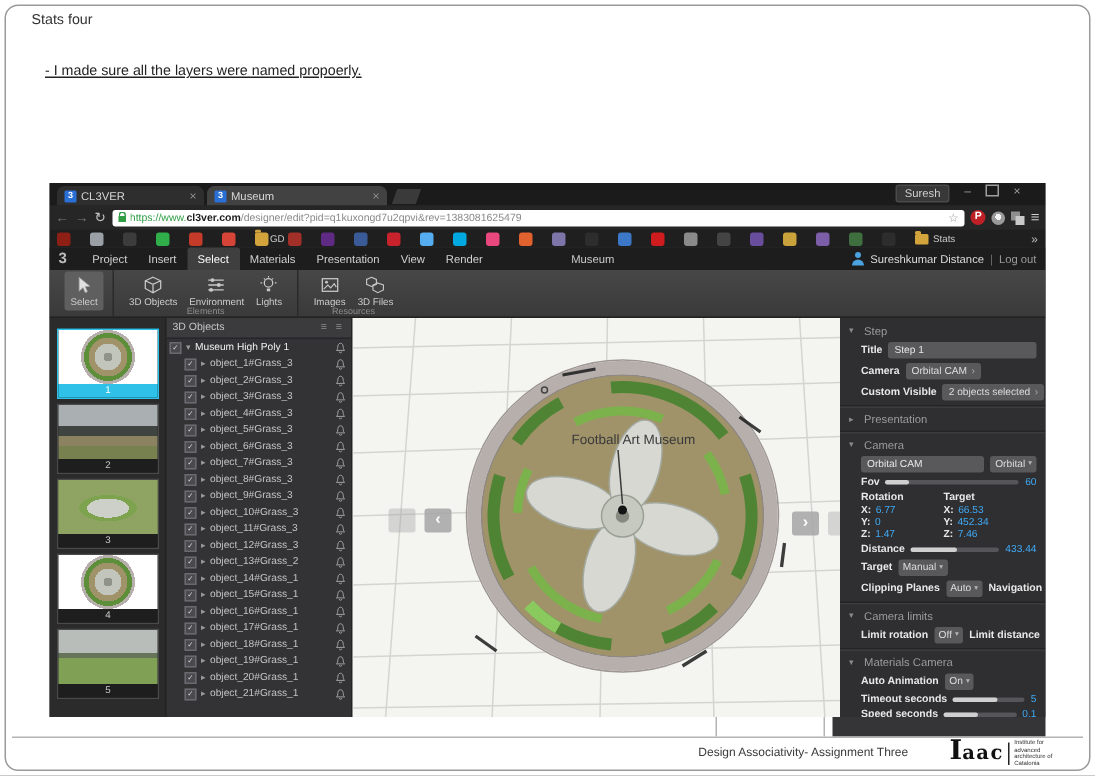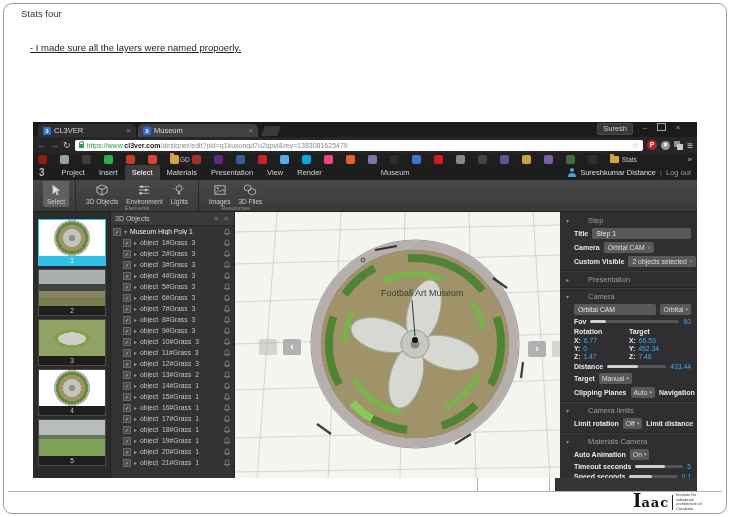--- a/index.html
+++ b/index.html
@@ -104,21 +104,21 @@
   .t-bell{flex:0 0 auto;}
   .tree-row.indent{padding-left:12px;}
 
   
   .viewport{position:relative;width:325px;height:267px;background:#f4f4f1;overflow:hidden;flex:0 0 auto;}
   .navbtn{position:absolute;width:18px;height:16px;background:#a6a6a6;color:#fff;border-radius:2px;font-size:11px;font-weight:bold;text-align:center;line-height:15px;opacity:.85;}
   .navbtn.ghost{opacity:.4;}
 
   
   .inspector{width:137px;background:#2f2f31;padding:3px 6px 0 6px;box-sizing:border-box;overflow:hidden;font-size:7px;flex:0 0 auto;}
-  .sec-head{display:flex;align-items:center;gap:19px;color:#9c9c9c;font-size:7.5px;height:11px;}
+  .sec-head{display:flex;align-items:center;gap:7px;color:#9c9c9c;font-size:7.5px;height:11px;}
   .sec-head .chev{font-size:6px;color:#8a8a8a;}
   .sec-div{border-top:1px solid #242426;border-bottom:1px solid #3c3c3e;margin:2px -6px;}
   .irow{display:flex;align-items:center;gap:4px;margin:2px 0 3px 8px;}
   .ilabel{color:#e8e8e8;font-weight:bold;font-size:7px;white-space:nowrap;}
   .ibox{background:#59595c;color:#e6e6e6;border-radius:2px;padding:1px 4px;font-size:6.8px;line-height:9px;white-space:nowrap;}
   .ibtn{background:#59595c;color:#dcdcdc;border-radius:2px;padding:1px 4px;font-size:6.8px;line-height:9px;display:flex;gap:3px;align-items:center;white-space:nowrap;}
   .ibtn .chevr{color:#aaa;}
   .dd{background:#59595c;color:#dcdcdc;border-radius:2px;padding:1px 3px;font-size:6.8px;line-height:9px;display:flex;gap:2px;align-items:center;white-space:nowrap;}
   .dd .dda{font-size:5px;color:#b5b5b5;}
   .slider{position:relative;height:3px;background:#55555a;border-radius:2px;flex:1;}
@@ -852,18 +852,19 @@
 
       </div>
     </div>
   </div>
 
   <div class="panel-tail"></div>
 
   <div class="footer-line"></div>
   <div class="ftick" style="left:477px;"></div>
   <div class="ftick" style="left:549px;"></div>
+  <div class="footer-title">Design Associativity- Assignment Three</div>
   <div class="logo-block">
     <span class="iaac"><span class="big-i">I</span><span class="aac">aac</span></span>
     <span class="logo-sep"></span>
     <span class="iaac-caption">Institute for advanced architecture of Catalonia</span>
   </div>
 </div>
 
 </body></html>

